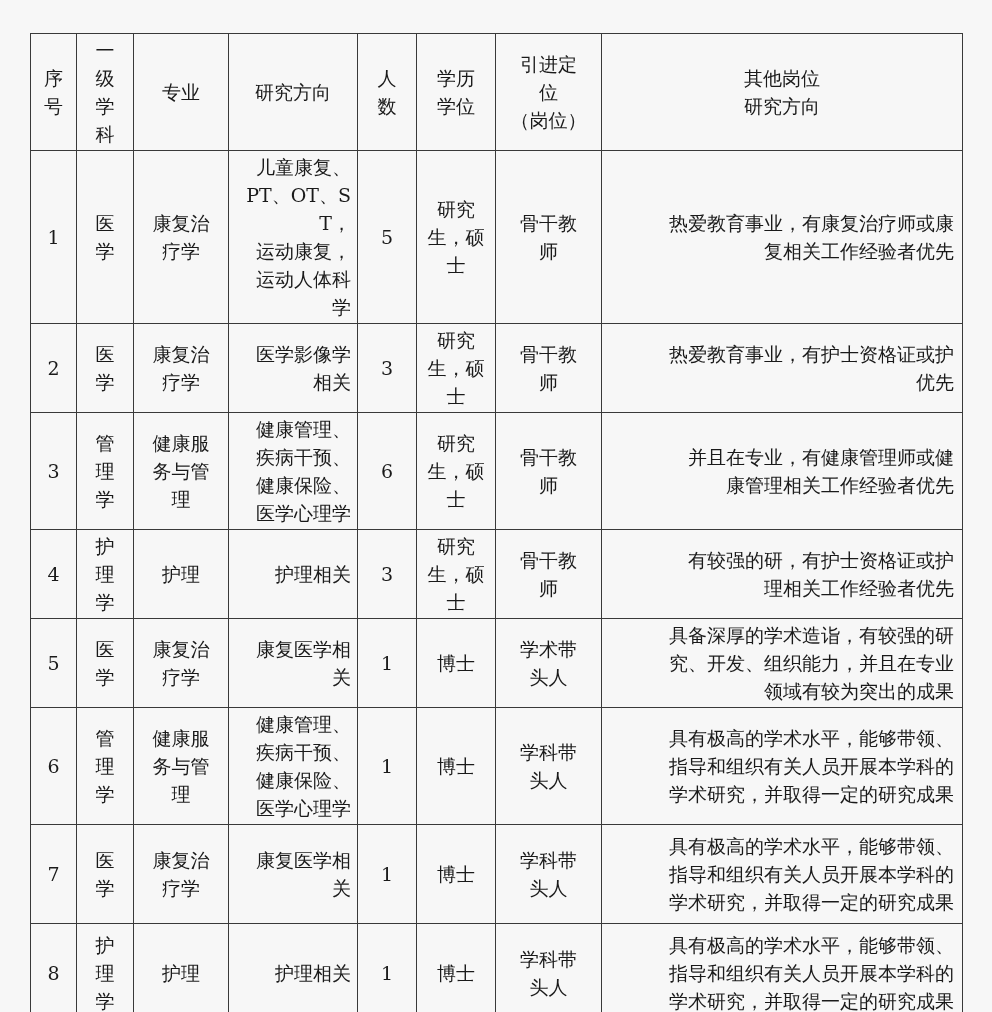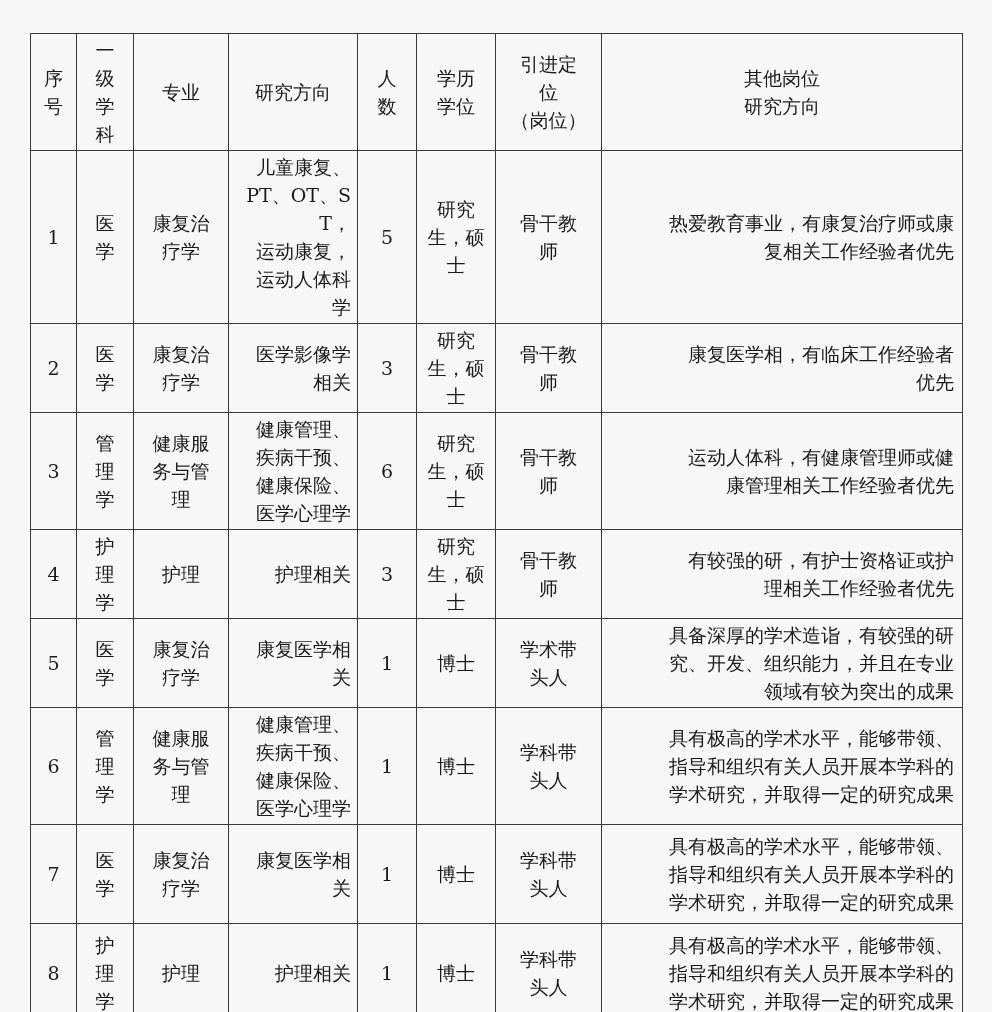--- a/index.html
+++ b/index.html
@@ -172,21 +172,21 @@
         <td class="narrow">
             <div class="cell-inner">研究
 生，硕
 士</div>
           </td>
         <td class="narrow">
             <div class="cell-inner">骨干教
 师</div>
           </td>
         <td class="cond">
-            <div class="cell-inner">康复医学相，有临床工作经验者
+            <div class="cell-inner">热爱教育事业，有护士资格证或护
 优先</div>
           </td>
       </tr>
 
       <tr style="height:114px">
         <td>
             <div class="cell-inner">3</div>
           </td>
         <td class="narrow">
             <div class="cell-inner">管
@@ -210,21 +210,21 @@
         <td class="narrow">
             <div class="cell-inner">研究
 生，硕
 士</div>
           </td>
         <td class="narrow">
             <div class="cell-inner">骨干教
 师</div>
           </td>
         <td class="cond">
-            <div class="cell-inner">运动人体科，有健康管理师或健
+            <div class="cell-inner">并且在专业，有健康管理师或健
 康管理相关工作经验者优先</div>
           </td>
       </tr>
 
       <tr style="height:88px">
         <td>
             <div class="cell-inner">4</div>
           </td>
         <td class="narrow">
             <div class="cell-inner">护

